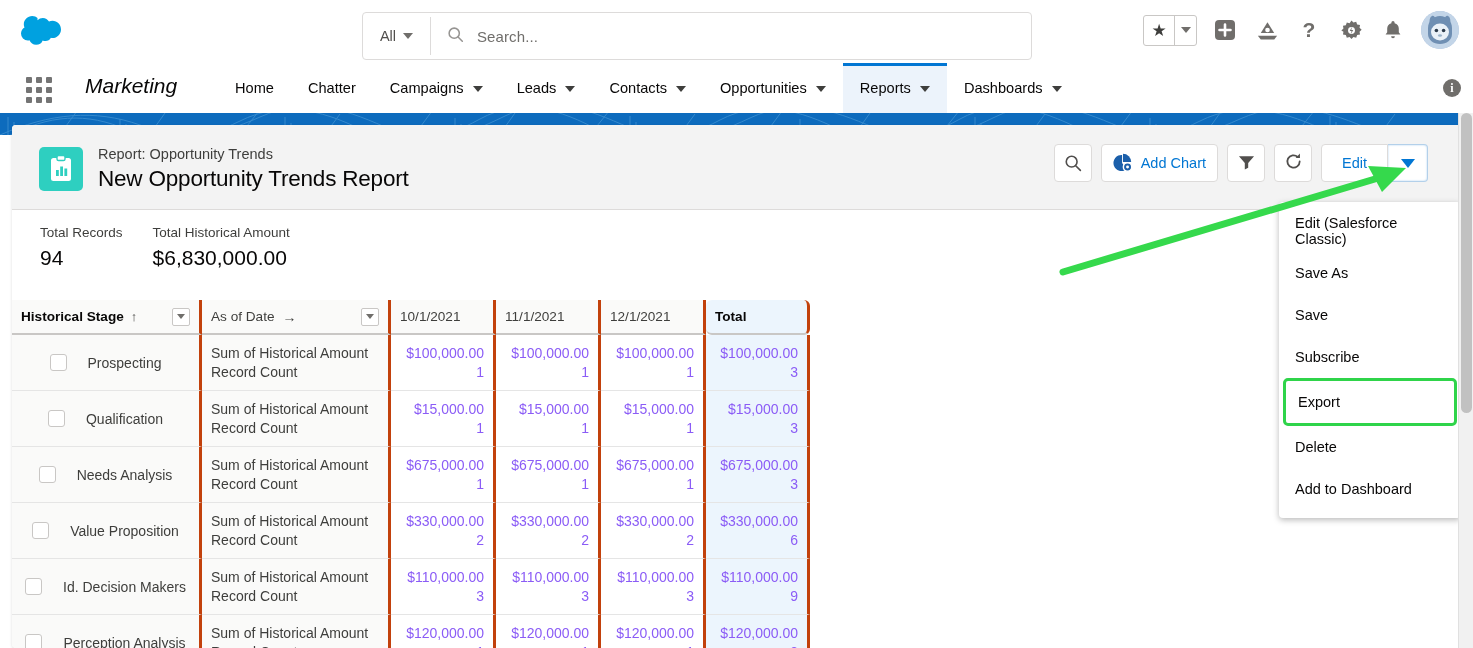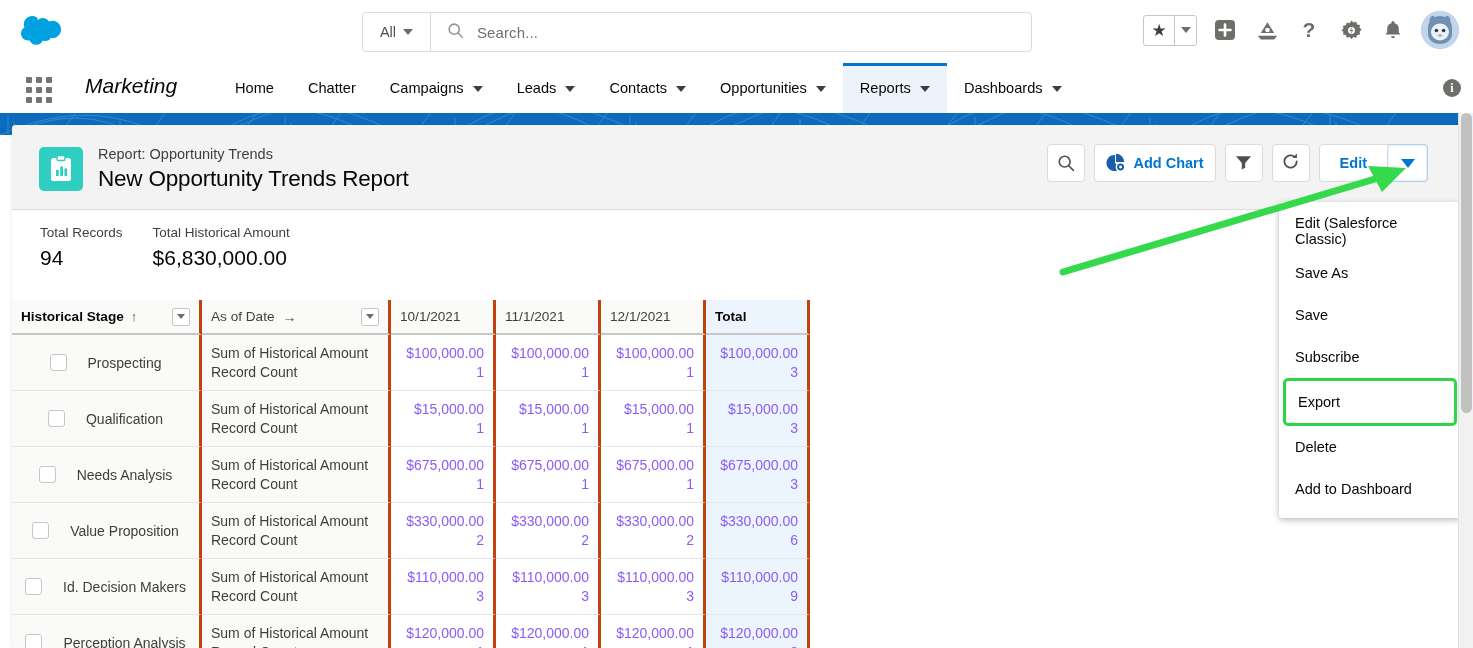--- a/index.html
+++ b/index.html
@@ -7,21 +7,21 @@
     width:1473px; height:648px; overflow:hidden;
     font-family:"Liberation Sans", sans-serif;
     background:#fff; color:#16325c;
   }
   #app{ position:relative; width:1473px; height:648px; }
 
   
   .gheader{ position:absolute; left:0; top:0; width:1473px; height:63px; background:#fff; }
   .sf-logo{ position:absolute; left:20px; top:14px; width:44px; height:32px; }
   .searchwrap{
-    position:absolute; left:362px; top:12px; width:670px; height:40px;
+    position:absolute; left:362px; top:12px; width:670px; height:48px;
     border:1px solid #dddbda; border-radius:4px; background:#fff; display:flex; align-items:center;
   }
   .scope{
     width:68px; height:38px; display:flex; align-items:center; justify-content:center; gap:7px;
     border-right:1px solid #dddbda; font-size:14.5px; color:#514f4d;
   }
   .caret-dn{ width:0;height:0;border-left:5px solid transparent;border-right:5px solid transparent;border-top:6px solid #706e6b; }
   .srch-ic{ margin-left:16px; }
   .srch-txt{ margin-left:13px; font-size:15px; color:#706e6b; letter-spacing:.1px; }
 
@@ -48,21 +48,21 @@
   .banner{ position:absolute; left:0; top:113px; width:1473px; height:22px; background:#0d6bbd; overflow:hidden; }
   .banner svg{ position:absolute; left:0; top:-6px; }
 
   
   .card{ position:absolute; left:12px; top:125px; width:1450px; height:523px; background:#fff; box-shadow:0 1px 3px rgba(0,0,0,.14); border-radius:4px; overflow:hidden; }
   .card-head{ position:absolute; left:0; top:0; width:1450px; height:85px; background:#f3f3f3; border-bottom:1px solid #dddbda; }
   .rpt-icon{ position:absolute; left:27px; top:22px; width:44px;height:44px; border-radius:5px; background:#2ecfc0; display:flex;align-items:center;justify-content:center; }
   .rpt-kicker{ position:absolute; left:86px; top:21px; font-size:14.5px; color:#3e3e3c; }
   .rpt-title{ position:absolute; left:86px; top:41px; font-size:22.5px; font-weight:normal; color:#080707; letter-spacing:-.2px;}
 
-  .toolbar{ position:absolute; right:34px; top:19px; display:flex; align-items:center; gap:9px;font-weight:bold; }
+  .toolbar{ position:absolute; right:34px; top:19px; display:flex; align-items:center; gap:9px; }
   .tbtn{ height:38px; min-width:38px; border:1px solid #dddbda; border-radius:4px; background:#fff; display:flex;align-items:center;justify-content:center; gap:8px; padding:0 11px; font-size:14.5px; color:#0176d3; }
   .tbtn.iconly{ padding:0; width:38px; }
   .tbtn.edit{ padding:0 20px; border-top-right-radius:0; border-bottom-right-radius:0; }
   .tbtn.caret{ width:40px; padding:0; border-left:none; border-top-left-radius:0; border-bottom-left-radius:0; border-color:#b3d0ea; box-shadow:0 0 2px rgba(1,118,211,.35) inset; }
   .tri-dn{ width:0;height:0;border-left:7px solid transparent;border-right:7px solid transparent;border-top:9px solid #0176d3; }
 
   
   .summ{ position:absolute; left:28px; top:100px; display:flex; gap:30px; }
   .sblk .slabel{ font-size:13.5px; color:#3e3e3c; }
   .sblk .sval{ font-size:21px; color:#080707; margin-top:6px; font-weight:400; }
@@ -71,21 +71,21 @@
   .tbl{ position:absolute; left:0; top:175px; width:800px; }
   .row{ display:flex; }
   .thead .cell{ background:#fafaf9; border-bottom:2px solid #c9c7c5; height:35px; display:flex; align-items:center; font-weight:bold; font-size:13.6px; color:#080707; }
   .cell{ border-right:3px solid #c2410c; padding:0 9px; }
   .c-stage{ width:190px; }
   .c-meas{ width:189px; }
   .c-mon { width:105px; }
   .c-tot { width:104px; }
   .thead .c-mon,.thead .c-tot{ justify-content:flex-start; }
   .thead .c-mon{ font-weight:400; color:#3e3e3c; }
-  .thead .c-tot{ background:#ecf5fd; }
+  .thead .c-tot{ background:#ecf5fd;border-radius:6px; }
   .sort-asc{ margin-left:7px; font-size:13px; color:#3e3e3c; }
   .hdr-menu{ width:18px;height:18px;border:1px solid #c9c7c5;border-radius:2px;display:flex;align-items:center;justify-content:center;margin-left:auto;background:#fff;}
   .hdr-menu .tri{ width:0;height:0;border-left:4px solid transparent;border-right:4px solid transparent;border-top:5px solid #706e6b; }
   .arrow-r{ margin-left:8px; color:#3e3e3c; font-size:14px; }
 
   .trow{ height:56px; }
   .trow .cell{ border-bottom:1px solid #e5e5e5; display:flex; flex-direction:column; justify-content:center; font-size:14px; color:#3e3e3c; }
   .trow .c-stage{ background:#fafaf9; flex-direction:row; align-items:center; gap:21px; }
   .trow .c-meas{ background:#fafaf9; color:#3e3e3c; }
   .trow .c-mon,.trow .c-tot{ align-items:flex-end; text-align:center; color:#8b5cf6; }

